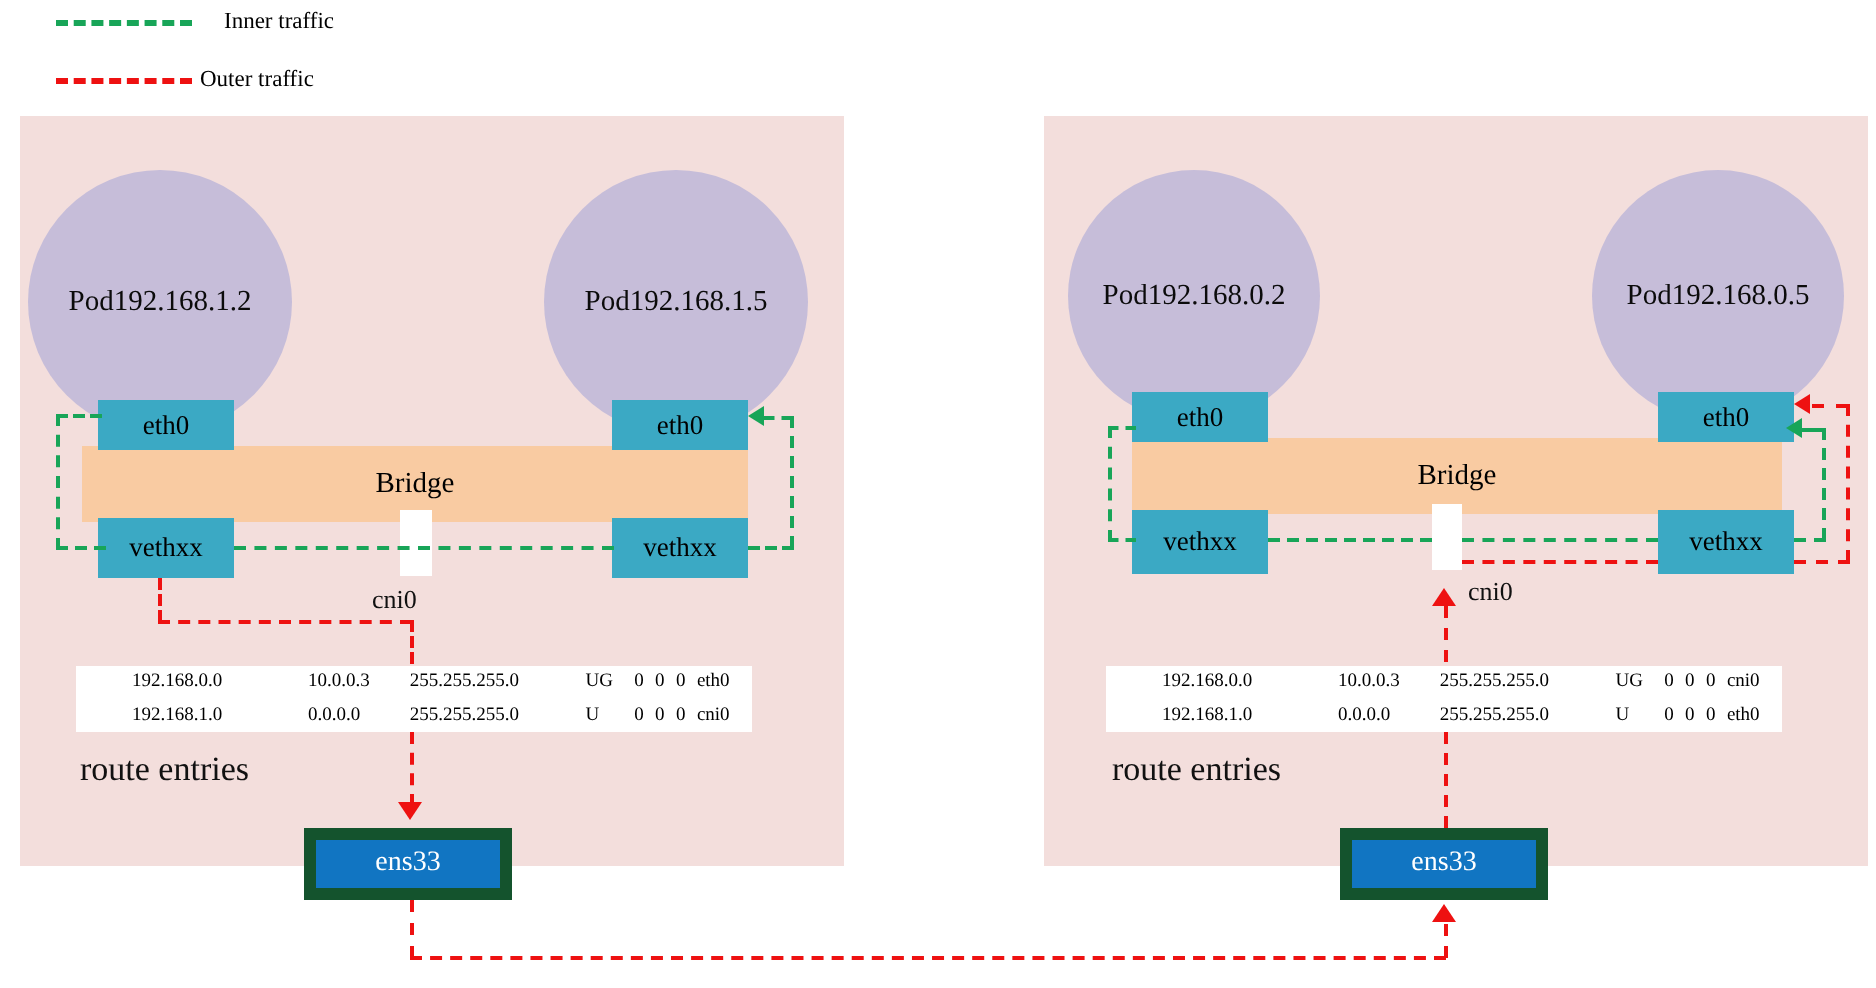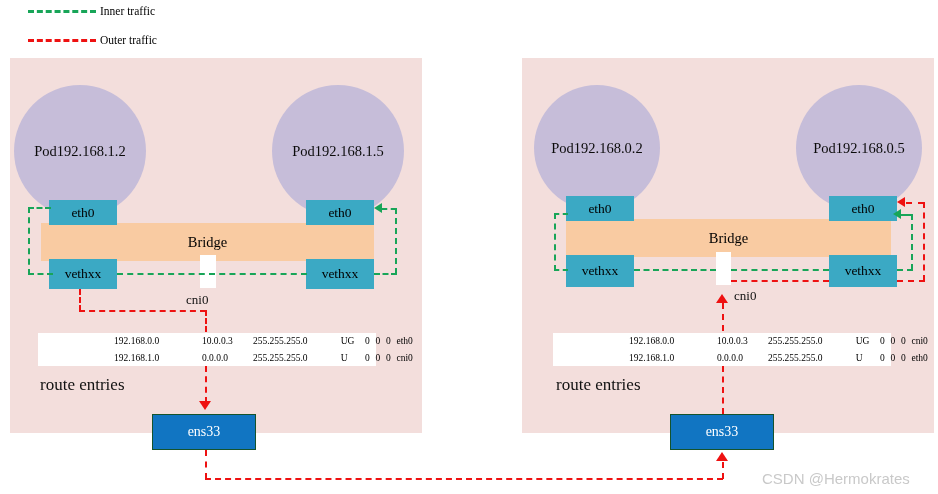--- a/index.html
+++ b/index.html
@@ -101,40 +101,39 @@
     background: #ffffff;
     box-sizing: border-box;
   }
   .route-box table {
     border-collapse: collapse;
     width: 100%;
     height: 100%;
     font-family: "Liberation Serif", "DejaVu Serif", serif;
     font-size: 9.5px;
     color: #000;
-    margin-left: 48px;
   }
   .route-box td {
     padding: 0 1px;
     white-space: nowrap;
     line-height: 12px;
   }
   .rt-c0 { padding-left: 28px !important; }
   .route-caption {
     position: absolute;
     font-size: 17px;
     color: #111;
     white-space: nowrap;
   }
 
   
   .ens {
     position: absolute;
     background: #1175c2;
-    border: 1px solid #14532d;
+    border: 6px solid #14532d;
     box-sizing: border-box;
     display: flex;
     align-items: center;
     justify-content: center;
     color: #ffffff;
     font-size: 14px;
   }
 
   
   .seg-h {
@@ -183,21 +182,21 @@
     font-size: 15px;
     color: #c9c9c9;
     white-space: nowrap;
   }
 </style>
 </head>
 <body>
 
 <div id="canvas">
 
-  <div class="legend-row" style="left:28px; top:4px;">
+  <div class="legend-row" style="left:28px; top:4px;gap:12px;">
     <span class="legend-dash"></span>
     <span class="legend-label">Inner traffic</span>
   </div>
   <div class="legend-row" style="left:28px; top:33px;text-align:center;">
     <span class="legend-dash outer"></span>
     <span class="legend-label">Outer traffic</span>
   </div>
 
   <div class="host-panel" style="left:10px; top:58px; width:412px; height:375px;"></div>
 
@@ -362,15 +361,14 @@
 
   <div class="ens" style="left:670px; top:414px; width:104px; height:36px;">
     <span>ens33</span>
   </div>
 
   <div class="seg-v red" style="left:205px; top:450px; height:29px;"></div>
   <div class="seg-h red" style="left:205px; top:478px; width:518px;"></div>
   <div class="seg-v red" style="left:722px; top:462px; height:17px;"></div>
   <div class="arrow up-red" style="left:716px; top:452px;"></div>
 
-  <div class="watermark" style="left:762px; top:470px;">CSDN @Hermokrates</div>
 
 </div>
 
 </body></html>

